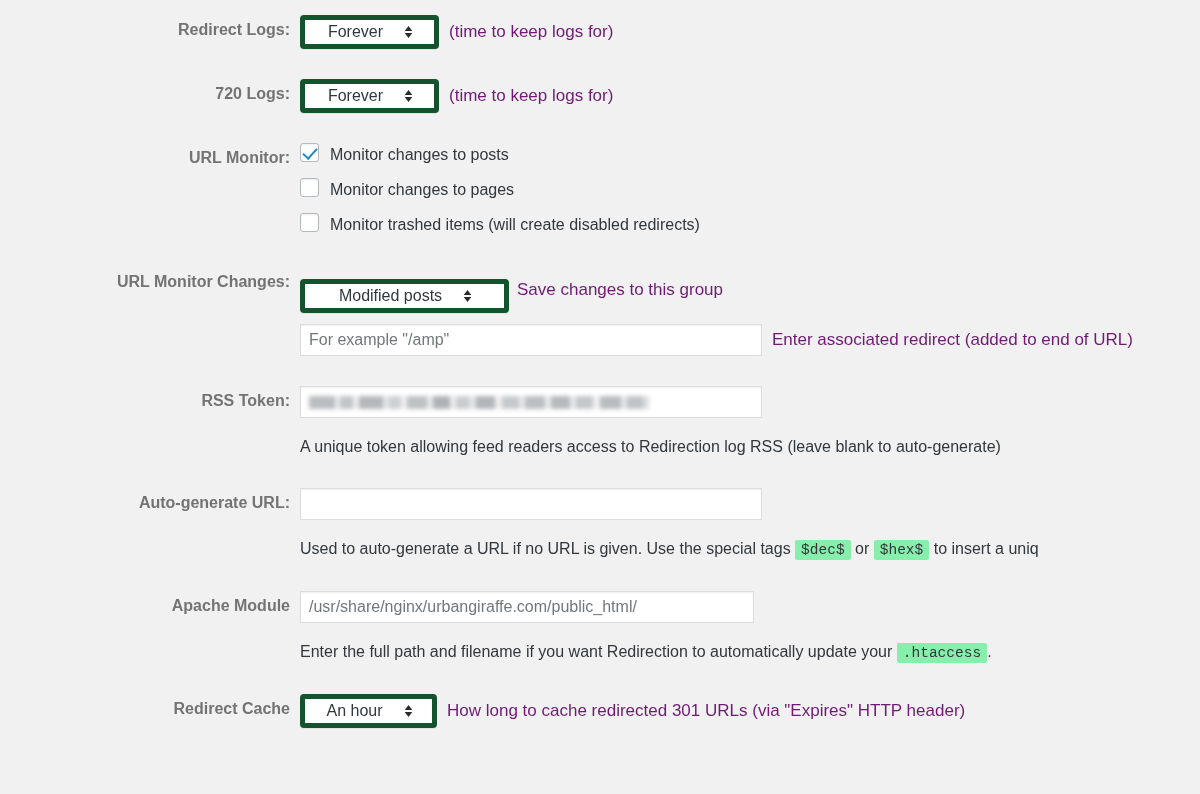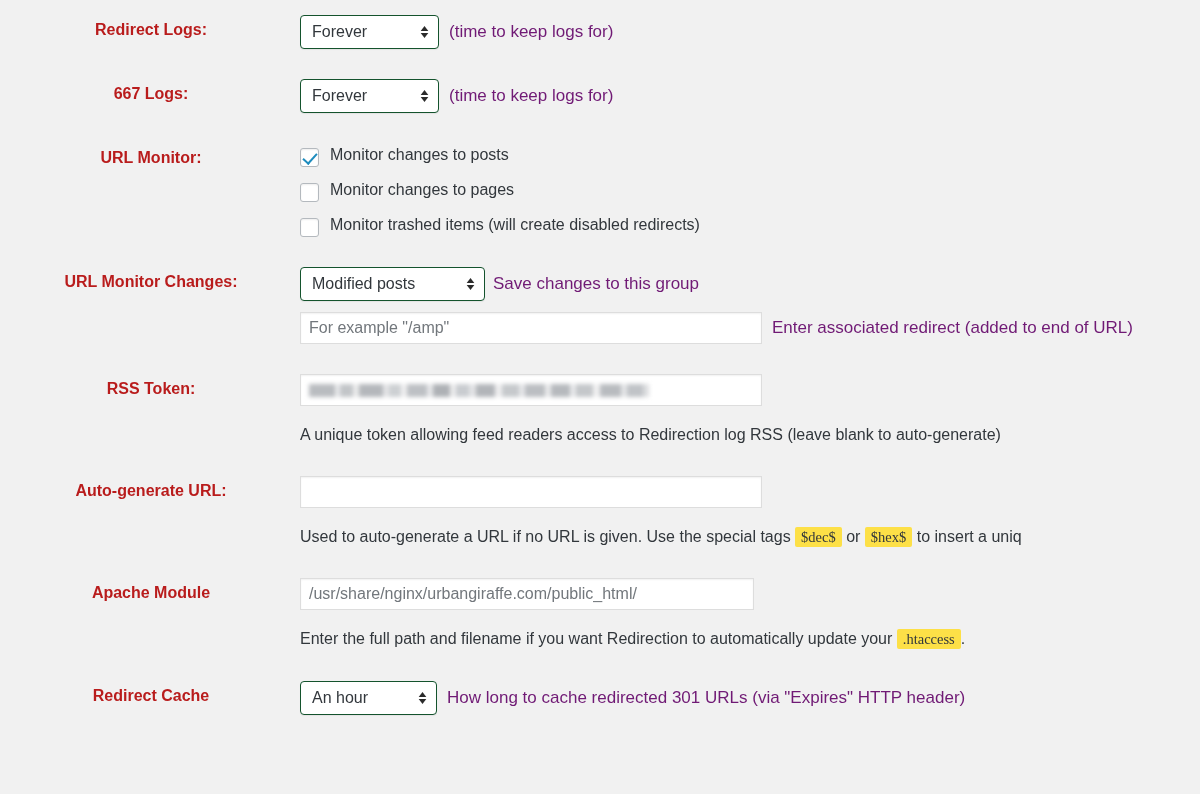--- a/index.html
+++ b/index.html
@@ -17,54 +17,54 @@
     width: 1200px;
     border-collapse: collapse;
     table-layout: fixed;
   }
 
   .settings-table tr { vertical-align: top; }
 
   th.label-cell {
     width: 300px;
     padding: 20px 10px 20px 12px;
-    text-align: center;
+    text-align: right;
     font-weight: bold;
     font-size: 16px;
     line-height: 1.3;
-    color: #b91c1c;
+    color: #737373;
     white-space: nowrap;
   }
 
   td.field-cell {
     padding: 15px 10px 15px 0;
     font-size: 16px;
     line-height: 1.5;
     color: #32373c;
   }
 
   
   .wp-select {
     display: inline-flex;
     align-items: center;
-    justify-content: space-between;
+    justify-content: center;
     background: #fff;
-    border: 1px solid #14532d;
+    border: 5px solid #14532d;
     border-radius: 4px;
     box-shadow: 0 1px 1px rgba(0,0,0,0.06);
     height: 34px;
     padding: 0 8px 0 11px;
     font-size: 16px;
     color: #32373c;
     vertical-align: middle;
     cursor: pointer;
   }
   .wp-select .sel-text { padding-right: 20px; white-space: nowrap; }
   .wp-select.w-forever { width: 139px; }
-  .wp-select.w-modified { width: 185px; }
+  .wp-select.w-modified { width: 209px; margin-top: 12px; }
   .wp-select.w-hour { width: 137px; }
 
   .spinner-arrows {
     display: inline-flex;
     flex-direction: column;
     align-items: center;
     justify-content: center;
     line-height: 0;
     color: #2b2b2b;
     flex: 0 0 auto;
@@ -117,32 +117,32 @@
 
   .description {
     margin-top: 17px;
     font-size: 16px;
     line-height: 1.45;
     color: #32373c;
     white-space: nowrap;
   }
 
   code.tag {
-    font-family: Liberation Serif, serif;
-    background: #fde047;
+    font-family: Liberation Mono, monospace;
+    background: #86efac;
     color: #32373c;
     font-size: 14.5px;
     padding: 2px 6px;
     border-radius: 2px;
   }
 
   
   .check-row {
     display: flex;
-    align-items: flex-end;
+    align-items: flex-start;
     margin-bottom: 11px;
   }
   .check-row:last-child { margin-bottom: 0; }
 
   .wp-checkbox {
     width: 19px; height: 19px;
     flex: 0 0 auto;
     background: #fff;
     border: 1px solid #b4b9be;
     border-radius: 3px;
@@ -188,21 +188,21 @@
                 <polygon points="5.5,14 9.3,9 1.7,9" fill="#2b2b2b"></polygon>
               </svg>
             </span>
           </span>
           <span class="inline-note">(time to keep logs for)</span>
         </div>
       </td>
     </tr>
 
     <tr>
-      <th class="label-cell">667 Logs:</th>
+      <th class="label-cell">720 Logs:</th>
       <td class="field-cell">
         <div class="row-inline">
           <span class="wp-select w-forever">
             <span class="sel-text">Forever</span>
             <span class="spinner-arrows">
               <svg width="11" height="16" viewBox="0 0 11 16" aria-hidden="true">
                 <polygon points="5.5,2 9.3,7 1.7,7" fill="#2b2b2b"></polygon>
                 <polygon points="5.5,14 9.3,9 1.7,9" fill="#2b2b2b"></polygon>
               </svg>
             </span>

